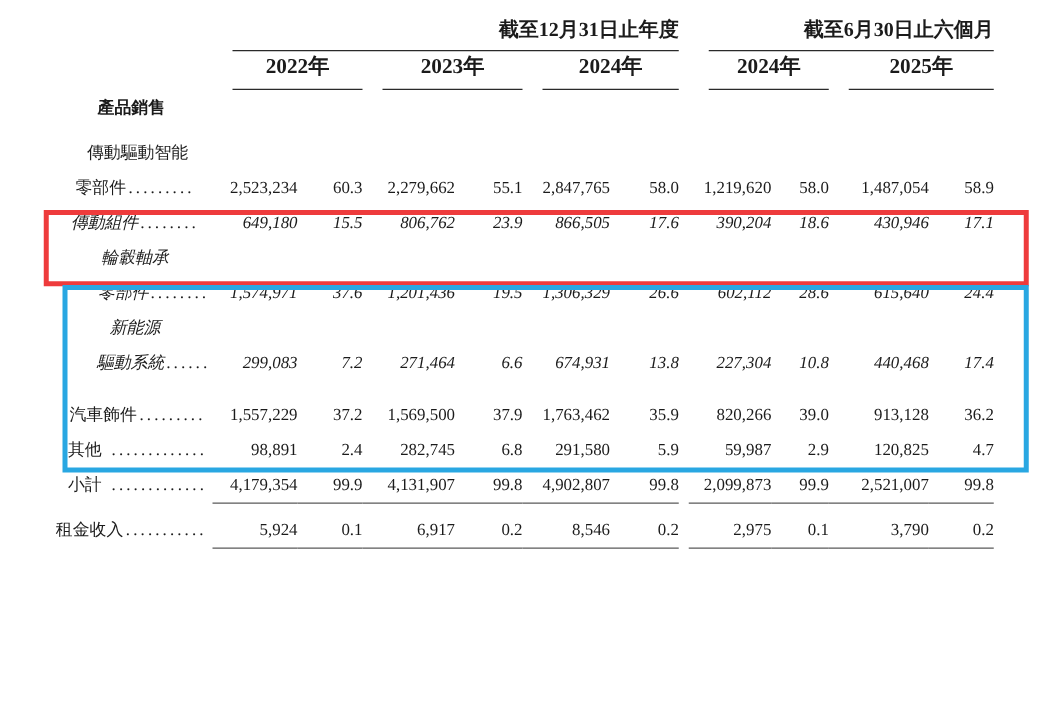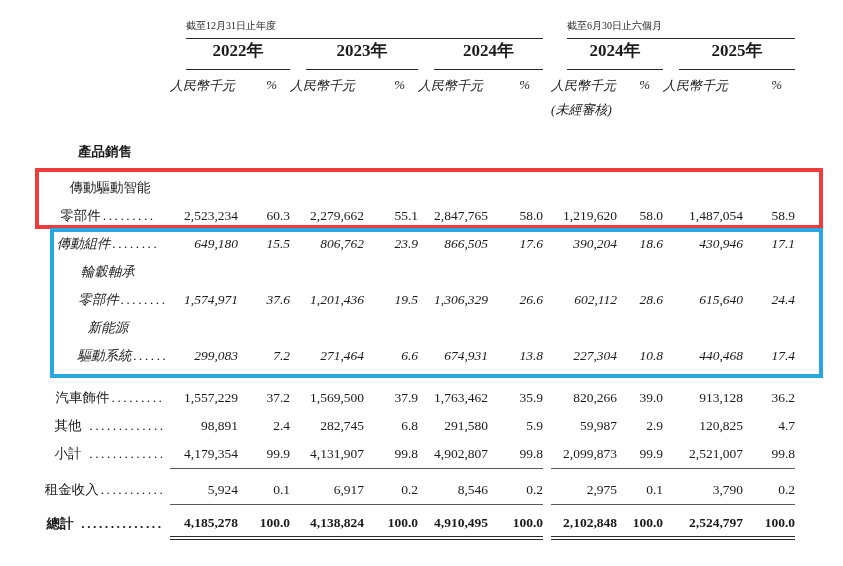--- a/index.html
+++ b/index.html
@@ -23,23 +23,23 @@
     font-size: 13.5px;
   }
   td { vertical-align: middle; white-space: nowrap; }
 
   
   tr.grp-row td { vertical-align: bottom; height: 25px; }
   .grp-line {
     border-bottom: 1.2px solid #2a2a2a;
     padding-bottom: 5px;
     margin-left: 16px;
-    text-align: left;
-    font-weight: normal;
-    font-size: 10px;
+    text-align: right;
+    font-weight: bold;
+    font-size: 16px;
   }
   tr.yr-row td { vertical-align: bottom; height: 29px; }
   .yr-line {
     border-bottom: 1.2px solid #2a2a2a;
     padding-bottom: 7px;
     margin-left: 16px;
     text-align: center;
     font-weight: bold;
     font-size: 17px;
   }
@@ -112,45 +112,20 @@
           <div class="yr-line">2024年</div>
         </td>
         <td class="gap"></td>
         <td colspan="2">
           <div class="yr-line">2024年</div>
         </td>
         <td colspan="2">
           <div class="yr-line">2025年</div>
         </td>
       </tr>
-      <tr class="unit-row">
-        <td class="label"></td>
-        <td class="unit">
-            <div>人民幣千元</div>
-          </td>
-        <td class="pcth">%</td>
-        <td class="unit">
-            <div>人民幣千元</div>
-          </td>
-        <td class="pcth">%</td>
-        <td class="unit">
-            <div>人民幣千元</div>
-          </td>
-        <td class="pcth">%</td>
-        <td class="gap"></td>
-        <td class="unit">
-          <div>人民幣千元</div>
-          <div class="unaudited">(未經審核)</div>
-        </td>
-        <td class="pcth">%</td>
-        <td class="unit">
-            <div>人民幣千元</div>
-          </td>
-        <td class="pcth">%</td>
-      </tr>
     </thead>
     <tbody>
         <tr class="section-r bold">
           <td class="label ind0">產品銷售</td>
           <td class="v amt"></td>
           <td class="v pct"></td>
           <td class="v amt"></td>
           <td class="v pct"></td>
           <td class="v amt"></td>
           <td class="v pct"></td>
@@ -319,33 +294,19 @@
           <td class="v pct">0.2</td>
           <td class="gap"></td>
           <td class="v amt">2,975</td>
           <td class="v pct">0.1</td>
           <td class="v amt">3,790</td>
           <td class="v pct">0.2</td>
         </tr>
         <tr>
           <td colspan="12" class="sp" style="height: 6px;"></td>
         </tr>
-        <tr class="bold u-double">
-          <td class="label ind0">總計<span class="dots"> ..............</span></td>
-          <td class="v amt">4,185,278</td>
-          <td class="v pct">100.0</td>
-          <td class="v amt">4,138,824</td>
-          <td class="v pct">100.0</td>
-          <td class="v amt">4,910,495</td>
-          <td class="v pct">100.0</td>
-          <td class="gap"></td>
-          <td class="v amt">2,102,848</td>
-          <td class="v pct">100.0</td>
-          <td class="v amt">2,524,797</td>
-          <td class="v pct">100.0</td>
-        </tr>
       </tbody>
   </table>
 
   <div class="hbox red" style="border-color: rgb(238, 59, 60);"></div>
   <div class="hbox blue" style="border-color: rgb(41, 167, 226);"></div>
 
 </div>
 
 </body></html>

